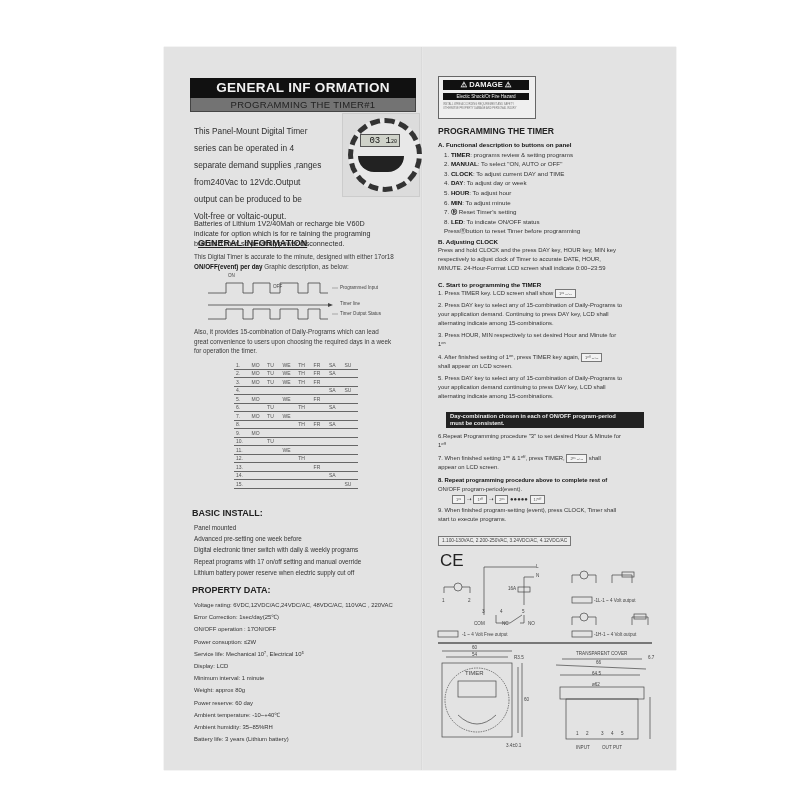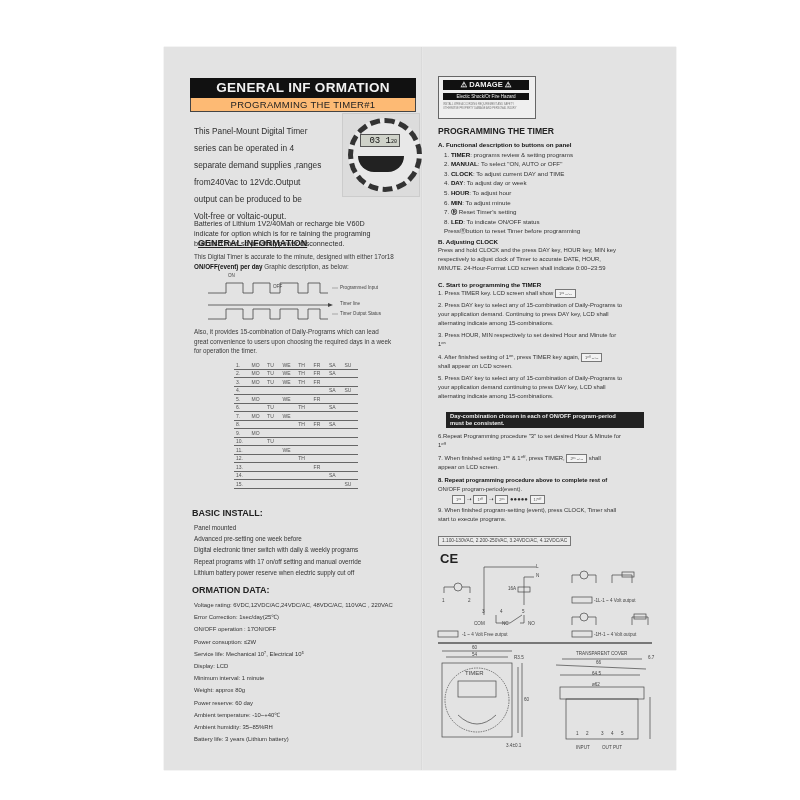--- a/index.html
+++ b/index.html
@@ -4,40 +4,40 @@
 <style>
   html,body{margin:0;padding:0;background:#ffffff;}
   body{width:800px;height:800px;position:relative;overflow:hidden;font-family:"Liberation Sans",sans-serif;color:#3a3a3a;}
   .paper{position:absolute;left:164px;top:47px;width:512px;height:723px;background:#e3e3e3;box-shadow:0 0 1px #bbb;}
   .fold{position:absolute;left:257px;top:0;width:2px;height:100%;background:linear-gradient(90deg,#d4d4d4,#ededed);}
   .col{position:absolute;top:0;}
   .left{left:26px;width:226px;}
   .right{left:272px;width:212px;}
   .abs{position:absolute;}
   .hdr-black{position:absolute;left:0;top:31px;width:226px;height:20px;background:#111;color:#f2f2f2;font-weight:bold;font-size:13.5px;text-align:center;line-height:20px;letter-spacing:.3px;}
-  .hdr-sub{position:absolute;left:0;top:51px;width:224px;height:13px;border:1px solid #444;border-top:none;background:#fdba74;color:#222;font-size:9.5px;text-align:center;line-height:13px;letter-spacing:.3px;}
+  .hdr-sub{position:absolute;left:0;top:51px;width:224px;height:13px;border:1px solid #444;border-top:none;background:#737373;color:#222;font-size:9.5px;text-align:center;line-height:13px;letter-spacing:.3px;}
   .p{font-size:8.3px;line-height:17px;color:#2e2e2e;}
   .s{font-size:6.3px;line-height:9.6px;color:#3a3a3a;}
   .h{font-weight:bold;font-size:9px;color:#222;}
   .b{font-weight:bold;color:#111;}
   .timer-face{position:absolute;left:152px;top:66px;width:76px;height:82px;background:#dcdcdc;border:1px solid #ccc;}
   .dial{position:absolute;left:5px;top:4px;width:64px;height:64px;border-radius:50%;border:5px dashed #333;background:#e8e8e8;}
   .lcd{position:absolute;left:17px;top:20px;width:40px;height:13px;background:#cfd2c9;border:1px solid #555;font-family:"Liberation Mono",monospace;font-size:9px;text-align:right;line-height:13px;color:#111;padding-right:2px;box-sizing:border-box;}
   .keys{position:absolute;left:15px;top:42px;width:46px;height:16px;border-radius:0 0 23px 23px;background:#222;}
   .wave svg{display:block;}
   table.days{position:absolute;border-collapse:collapse;font-size:5px;color:#555;}
   table.days td{height:7.5px;padding:0 2px;border-bottom:1px solid #666;width:12px;}
   .danger{position:absolute;left:2px;top:29px;width:96px;height:41px;border:1px solid #666;background:#efefef;}
   .danger .t{position:absolute;left:4px;top:3px;width:86px;height:10px;background:#111;color:#eee;font-size:7.5px;font-weight:bold;text-align:center;line-height:10px;}
   .danger .t2{position:absolute;left:4px;top:16px;width:86px;height:7px;background:#111;color:#eee;font-size:4.6px;text-align:center;line-height:7px;}
   .danger .t3{position:absolute;left:4px;top:26px;width:86px;font-size:2.6px;color:#777;line-height:4px;}
   .lcdbox{display:inline-block;border:1px solid #777;background:#f2f2f2;font-size:4px;line-height:7px;height:7px;padding:0 3px;vertical-align:middle;color:#555;}
   .notice{position:absolute;background:#222;color:#eee;font-weight:bold;font-size:5.8px;line-height:7px;padding:1px 4px;}
   .volt{position:absolute;border:1px solid #777;font-size:4.8px;line-height:8px;padding:0 3px;color:#444;background:#eaeaea;}
-  .ce{position:absolute;font-size:13px;font-weight:bold;color:#222;}
+  .ce{position:absolute;font-size:17px;font-weight:normal;color:#222;}
   .tiny{font-size:4.6px;color:#444;}
   .hr{position:absolute;height:2px;background:#777;}
 </style>
 </head>
 <body>
 
 <div class="paper">
   <div class="fold"></div>
 
   <div class="col left">
@@ -250,21 +250,21 @@
 
     <div class="abs h" style="left:2px;top:461px;">BASIC INSTALL:</div>
     <div class="abs" style="left:4px;top:475px;width:228px;font-size:6.3px;line-height:11.2px;color:#333;">
       <div>Panel mounted</div>
       <div>Advanced pre-setting one week before</div>
       <div>Digital electronic timer switch with daily &amp; weekly programs</div>
       <div>Repeat programs with 17 on/off setting and manual override</div>
       <div>Lithium battery power reserve when electric supply cut off</div>
     </div>
 
-    <div class="abs h" style="left:2px;top:538px;">ORMATION DATA:</div>
+    <div class="abs h" style="left:2px;top:538px;">PROPERTY DATA:</div>
     <div class="abs" style="left:4px;top:552px;width:228px;font-size:5.9px;line-height:12.2px;color:#333;">
       <div>Voltage rating:  6VDC,12VDC/AC,24VDC/AC, 48VDC/AC, 110VAC , 220VAC</div>
       <div>Error Correction: 1sec/day(25℃)</div>
       <div>ON/OFF operation : 17ON/OFF</div>
       <div>Power consuption:  ≤2W</div>
       <div>Service life: Mechanical 10⁷, Electrical 10⁵</div>
       <div>Display: LCD</div>
       <div>Minimum interval: 1 minute</div>
       <div>Weight: approx 80g</div>
       <div>Power reserve: 60 day</div>

